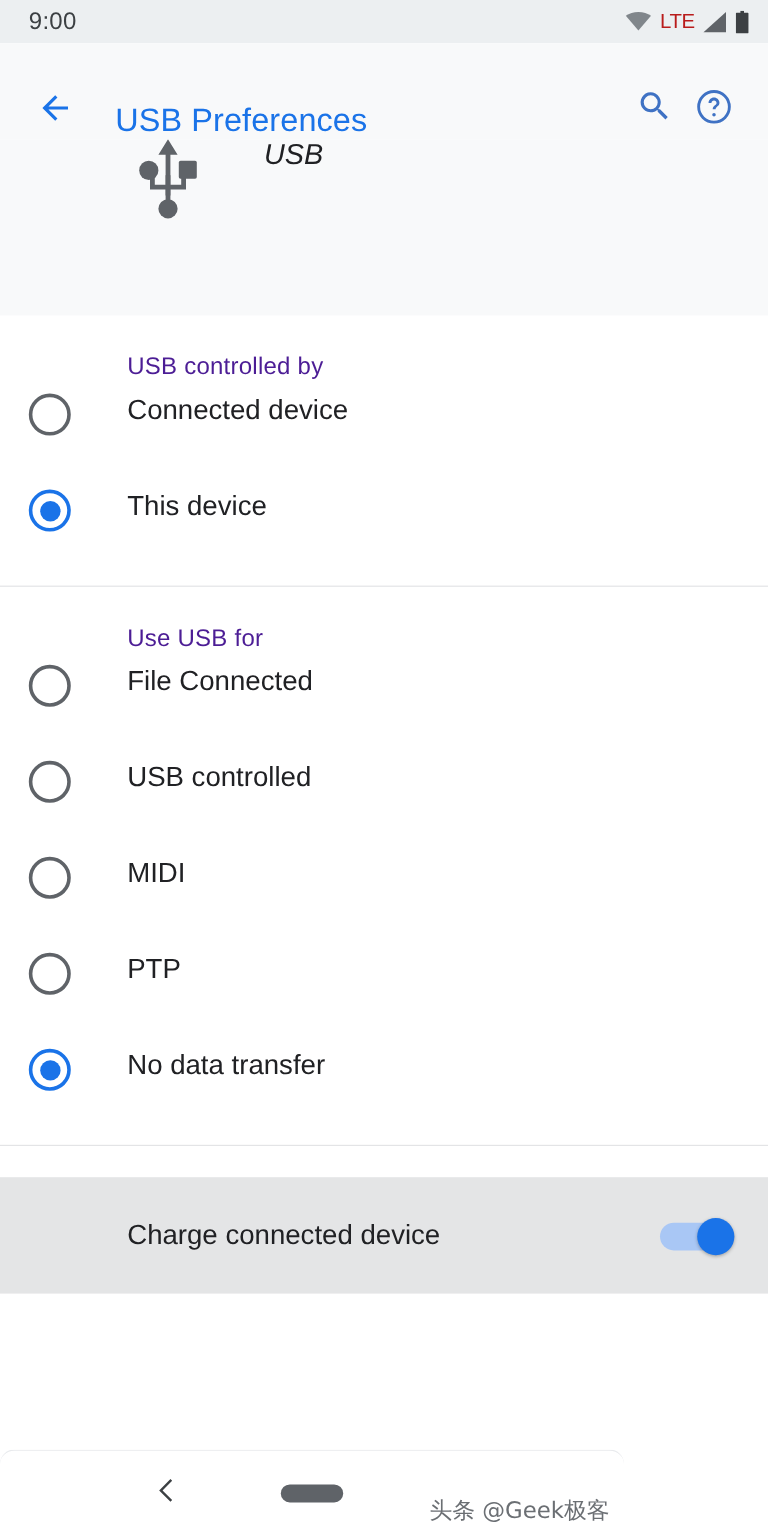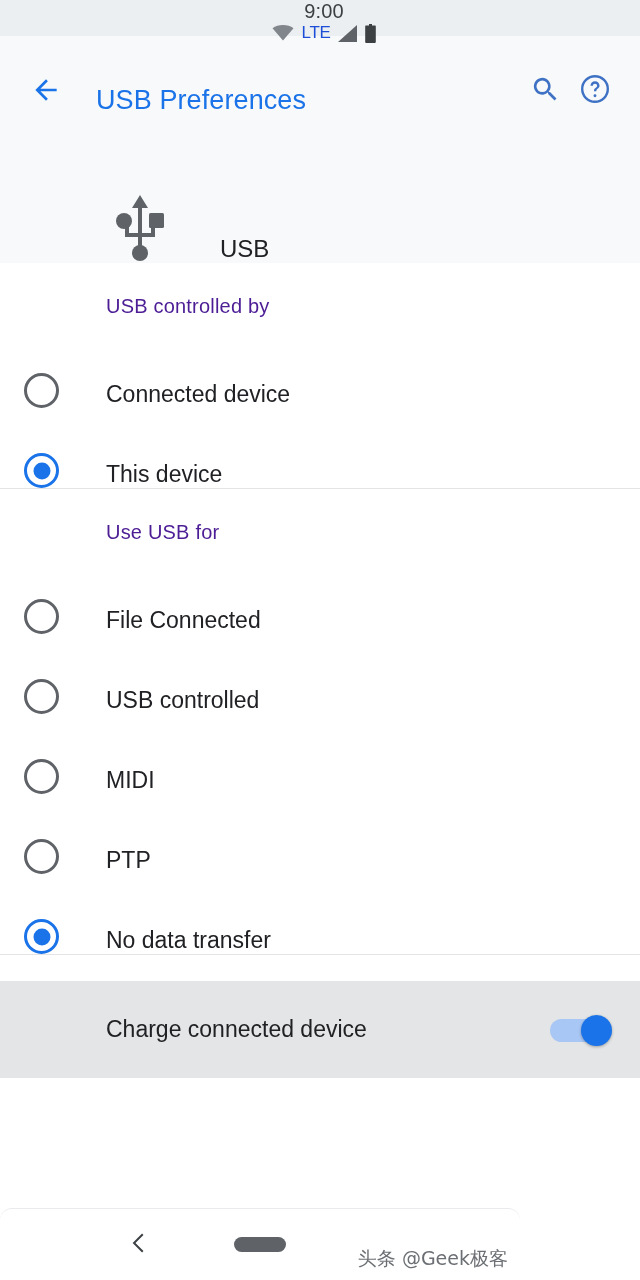--- a/index.html
+++ b/index.html
@@ -17,36 +17,35 @@
   }
 
   
   .status-bar {
     height: 36px;
     background: #eceff1;
     display: flex;
     align-items: center;
     justify-content: space-between;
     padding: 0 16px 0 24px;
-    flex-direction: column;
   }
   .status-time {
     font-size: 20px;
     color: #3c4043;
     letter-spacing: 0.2px;
   }
   .status-icons {
     display: flex;
     align-items: center;
     gap: 7px;
   }
   .status-icons svg { display: block; }
   .lte-text {
     font-size: 17px;
-    color: #1d4ed8;
+    color: #b91c1c;
     letter-spacing: -0.3px;
     font-family: "Liberation Sans", sans-serif;
   }
 
   
   .app-bar {
     height: 80px;
     background: #f8f9fa;
     display: flex;
     align-items: flex-end;
@@ -74,22 +73,23 @@
     align-items: center;
     justify-content: center;
     cursor: pointer;
   }
 
   
   .usb-header {
     background: #f8f9fa;
     height: 147px;
     display: flex;
-    align-items: flex-end;
+    align-items: flex-start;
     padding-left: 112px;
+    font-style: italic;
   }
   .usb-icon-wrap {
     width: 56px;
     display: flex;
     align-items: center;
     justify-content: center;
   }
   .usb-header-label {
     font-size: 24px;
     color: #202124;
@@ -101,21 +101,21 @@
 
   .section-title {
     color: #4c1d95;
     font-size: 20px;
     padding: 32px 0 10px 106px;
     letter-spacing: 0.2px;
   }
 
   .radio-row {
     display: flex;
-    align-items: flex-end;
+    align-items: flex-start;
     height: 80px;
     padding-left: 24px;
     cursor: pointer;
   }
   .radio {
     width: 35px;
     height: 35px;
     border-radius: 50%;
     border: 3px solid #5f6368;
     flex: 0 0 auto;

